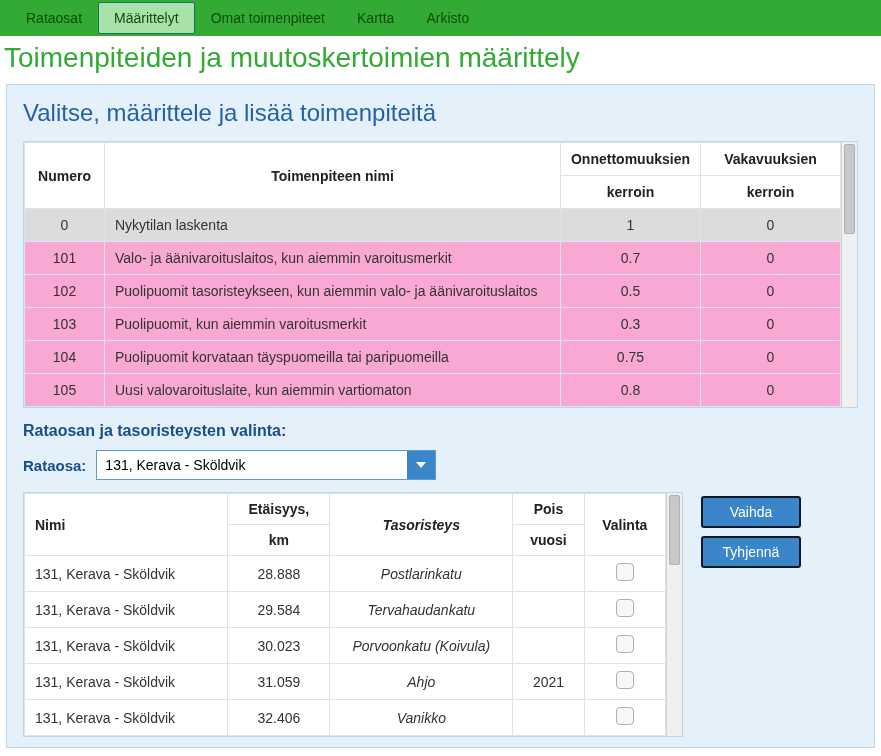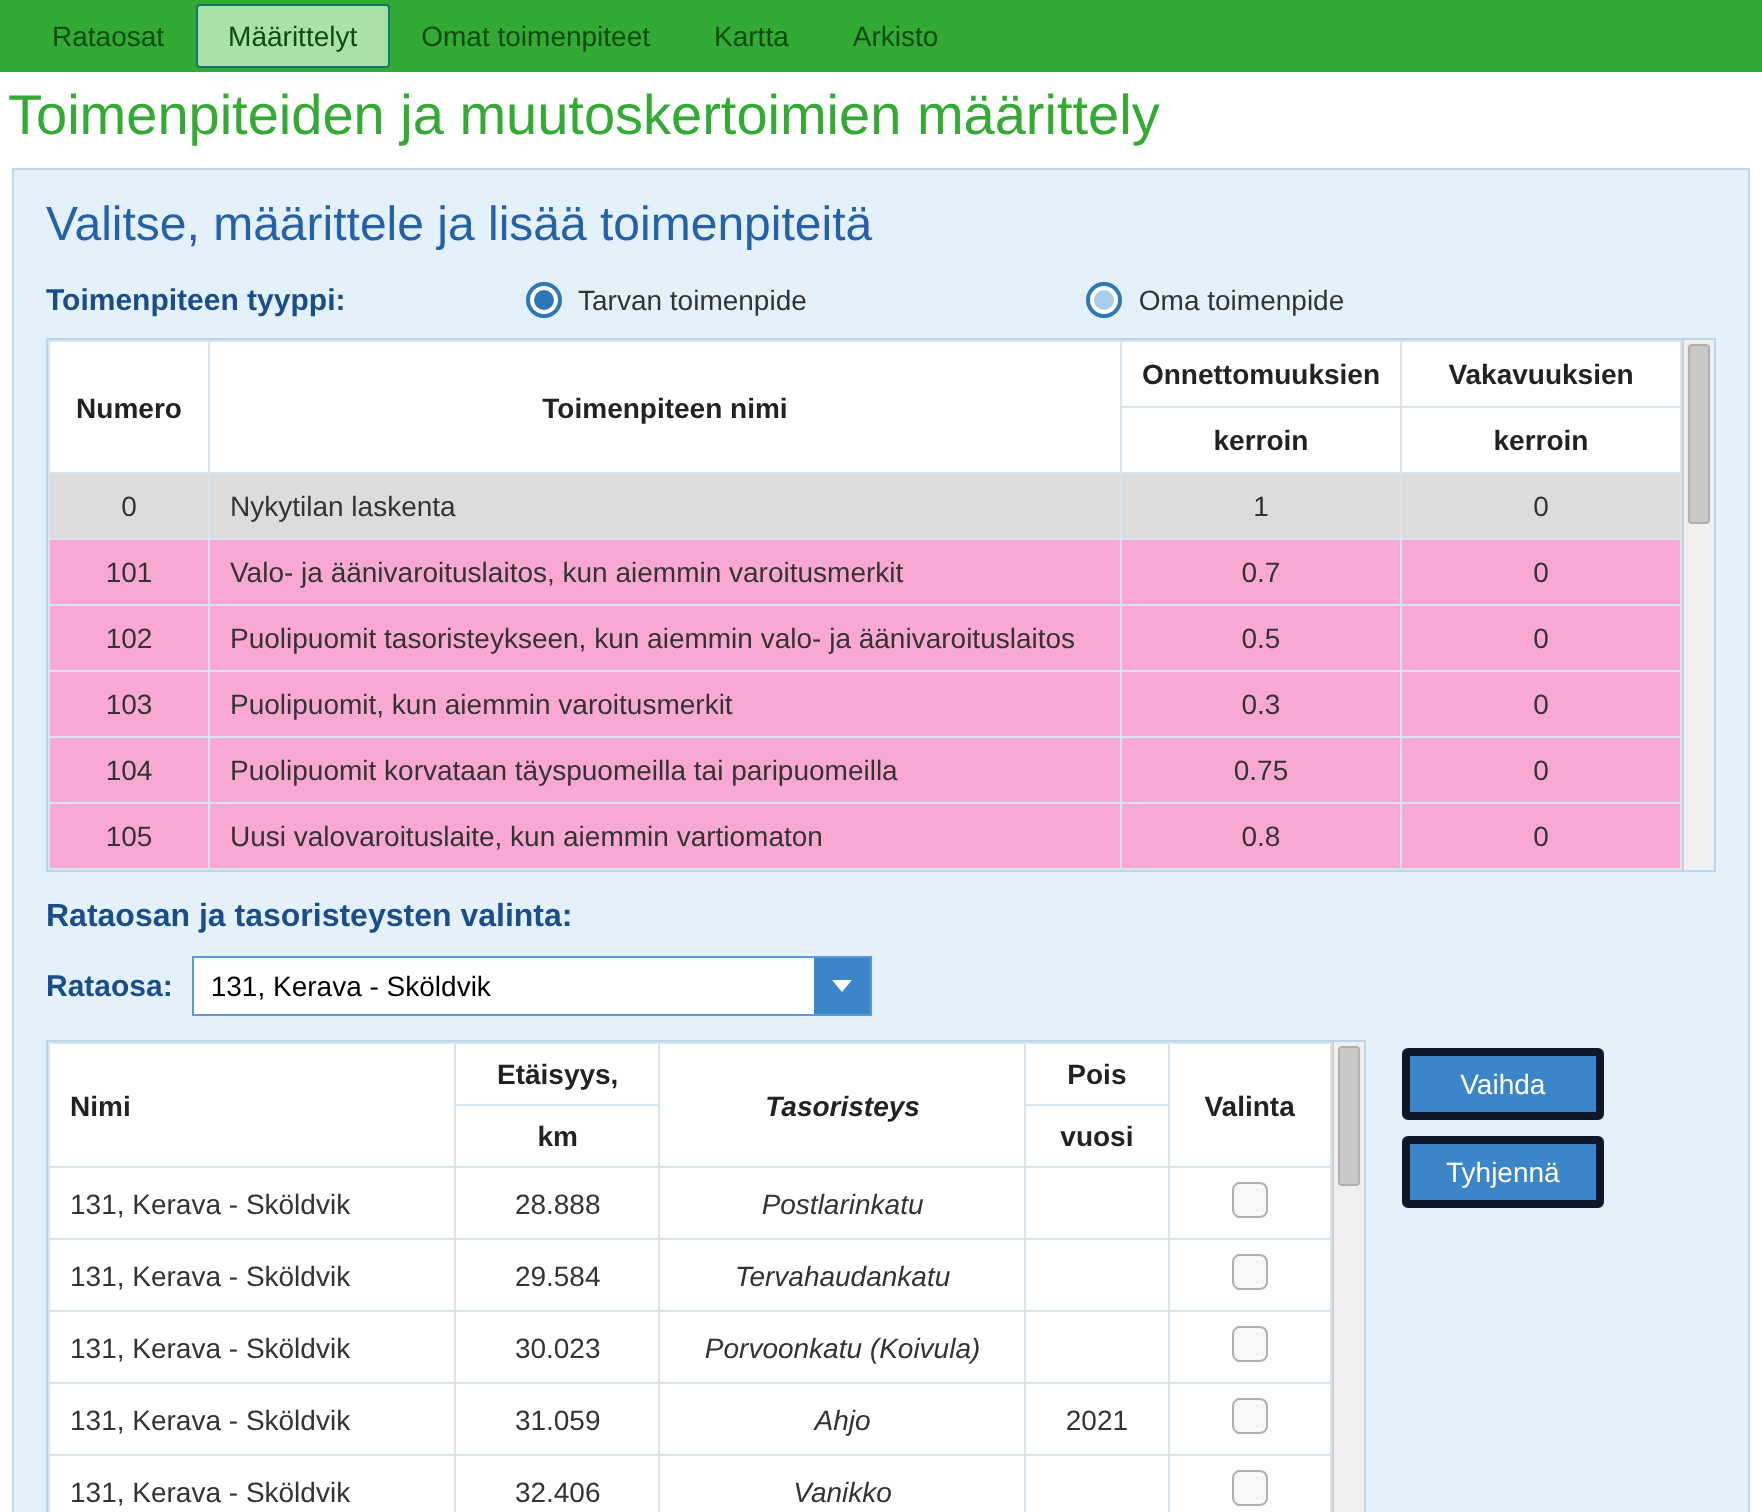--- a/index.html
+++ b/index.html
@@ -197,21 +197,21 @@
     width:18px;height:18px;
     border:1px solid #b0b0b0;
     border-radius:4px;
     background:#f7f7f7;
     cursor:pointer;
   }
   .side-btns { display:flex; flex-direction:column; gap:8px; padding-top:4px;}
   .btn {
     background:#3a86c8;
     color:#fff;
-    border:4px solid #0f172a;
+    border:2px solid #0f172a;
     border-radius:3px;
     padding:6px 18px;
     font-size:14px;
     cursor:pointer;
     text-align:center;
     min-width:100px;
   }
 </style>
 </head>
 <body>
@@ -223,37 +223,20 @@
   <div class="nav-item">Kartta</div>
   <div class="nav-item">Arkisto</div>
 </div>
 
 <h1 class="page-title">Toimenpiteiden ja muutoskertoimien määrittely</h1>
 
 <div class="content">
 
   <h2 class="section-title">Valitse, määrittele ja lisää toimenpiteitä</h2>
 
-  <div class="type-row">
-    <span class="type-label">Toimenpiteen tyyppi:</span>
-
-    <div class="radio-wrap">
-      <span class="radio-outer">
-          <span class="radio-inner"></span>
-        </span>
-      <span class="radio-text">Tarvan toimenpide</span>
-    </div>
-
-    <div class="radio-wrap">
-      <span class="radio-outer">
-          <span class="radio-inner off"></span>
-        </span>
-      <span class="radio-text">Oma toimenpide</span>
-    </div>
-  </div>
 
   <div class="table-wrap">
     <table class="measures">
       <thead>
         <tr>
           <th class="col-num" rowspan="2">Numero</th>
           <th rowspan="2">Toimenpiteen nimi</th>
           <th class="col-onn">Onnettomuuksien</th>
           <th class="col-vak">Vakavuuksien</th>
         </tr>

